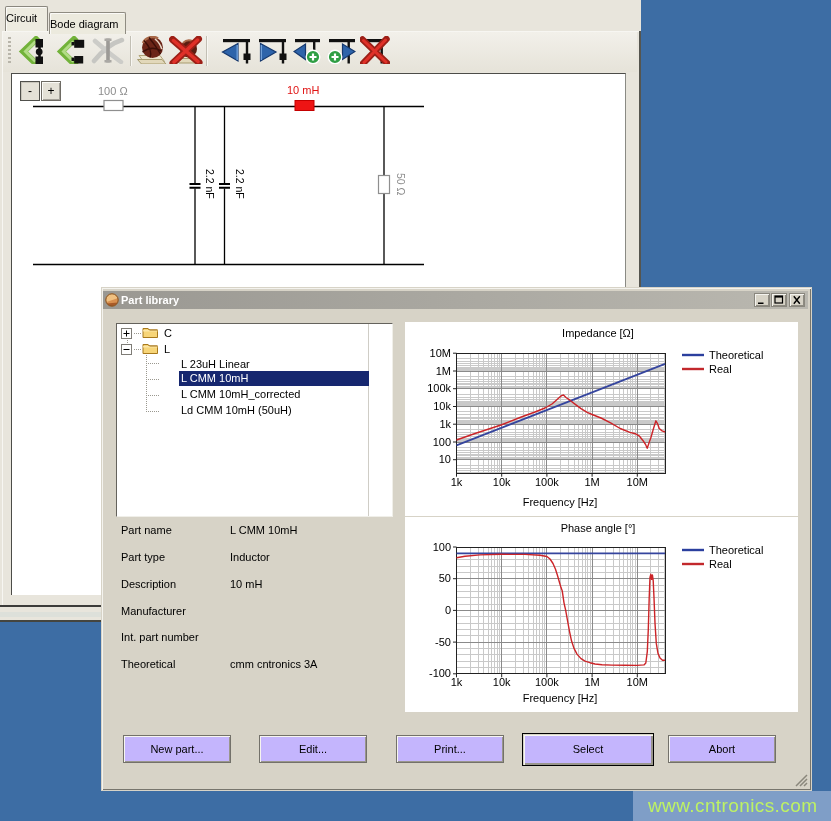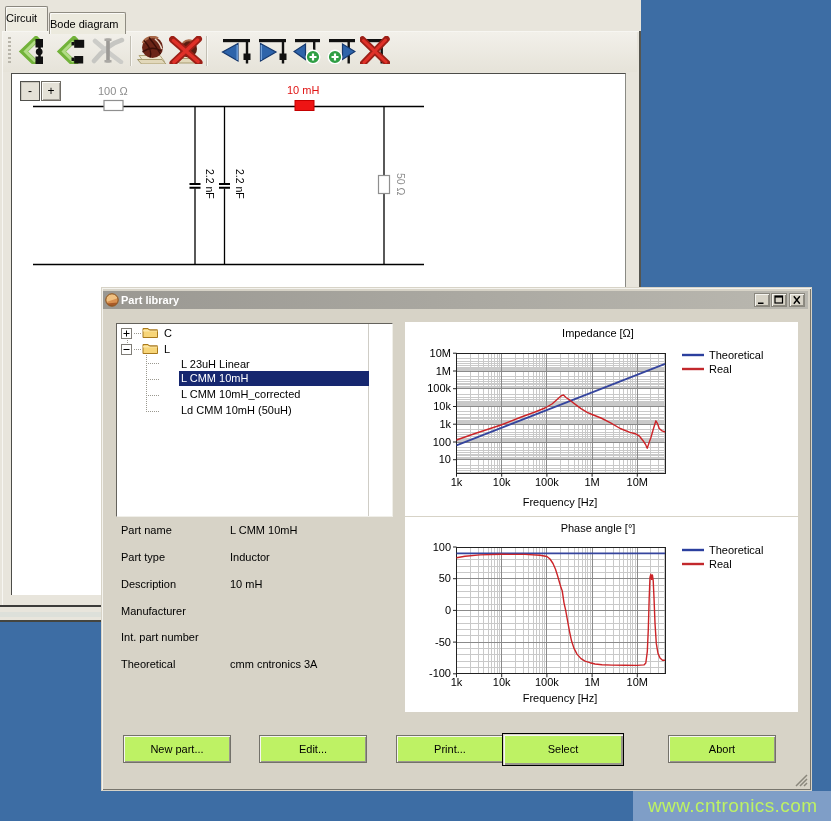--- a/index.html
+++ b/index.html
@@ -23,21 +23,21 @@
 
 .dlg{left:101px;top:287px;width:711px;height:504px;background:#d7d3c7;border:1px solid #d7d3c7;box-shadow:inset 1px 1px 0 #f4f3ee,inset -1px -1px 0 #77756d}
 .tbar{position:absolute;left:1px;top:3px;width:705px;height:18px;background:linear-gradient(to right,#9a9892,#bab8b0)}
 .ticon{position:absolute;left:2px;top:2px;width:14px;height:14px}
 .ttext{position:absolute;left:18px;top:3px;color:#fff;font-weight:bold;font-size:11px}
 .wbtn{position:absolute;top:2px;width:16px;height:14px;background:#d7d3c7;border:1px solid #8a877e;box-shadow:inset 1px 1px 0 #f4f3ee,inset -1px -1px 0 #8e8b82}
 .tree{position:absolute;left:14px;top:35px;width:277px;height:194px;background:#fff;border-top:1.5px solid #64625c;border-left:1.5px solid #64625c;border-right:1px solid #f0efe9;border-bottom:1px solid #f0efe9}
 .panel{position:absolute;background:#fff;left:303px;width:393px}
 .row{position:absolute;left:19px;color:#000}
 .val{position:absolute;left:128px;color:#000}
-.pbtn{position:absolute;top:447px;width:108px;height:28px;background:#bef264;border:1px solid #73716a;box-shadow:inset 1px 1px 0 #f6f5f0,inset -1px -1px 0 #99968c;text-align:center;line-height:26px;font-size:11px}
+.pbtn{position:absolute;top:447px;width:108px;height:28px;background:#c4b5fd;border:1px solid #73716a;box-shadow:inset 1px 1px 0 #f6f5f0,inset -1px -1px 0 #99968c;text-align:center;line-height:26px;font-size:11px}
 .wm{left:633px;top:791px;width:198px;height:30px;background:#7f9ec7}
 .wmtxt{left:648px;top:795px;width:183px;color:#bef264;font-size:19px;letter-spacing:0.4px}
 </style></head>
 <body>
 
 <div class="abs win"></div>
 <div class="abs tabstrip"></div>
 <div class="abs pane"></div>
 <div class="tab tab1">
     <div class="tablab">Circuit</div>
@@ -263,21 +263,21 @@
     <div class="val" style="top:263px">Inductor</div>
     <div class="row" style="top:290px">Description</div>
     <div class="val" style="top:290px">10 mH</div>
     <div class="row" style="top:317px">Manufacturer</div>
     <div class="row" style="top:343px">Int. part number</div>
     <div class="row" style="top:370px">Theoretical</div>
     <div class="val" style="top:370px">cmm cntronics 3A</div>
   <div class="pbtn" style="left:21px">New part...</div>
   <div class="pbtn" style="left:157px">Edit...</div>
   <div class="pbtn" style="left:294px">Print...</div>
-  <div class="pbtn" style="left:400px;top:445px;width:122px;height:33px;border:1px solid #000;outline:none;box-shadow:inset 1px 1px 0 #d7d3c7, inset 2px 2px 0 #f6f5f0,inset -2px -2px 0 #99968c;line-height:31px">Select</div>
+  <div class="pbtn" style="left:420px;top:445px;width:132px;height:33px;border:1px solid #000;outline:none;box-shadow:inset 1px 1px 0 #d7d3c7, inset 2px 2px 0 #f6f5f0,inset -2px -2px 0 #99968c;line-height:31px">Select</div>
   <div class="pbtn" style="left:566px">Abort</div>
   <svg style="position:absolute;right:3px;bottom:3px" width="13" height="13" viewBox="0 0 13 13">
       <path d="M12 1L1 12M12 5L5 12M12 9L9 12" stroke="#8a877c" stroke-width="1.5"></path>
     </svg>
 </div>
 
 <div class="abs wm"></div>
 <div class="abs wmtxt">www.cntronics.com</div>
 
 </body></html>

